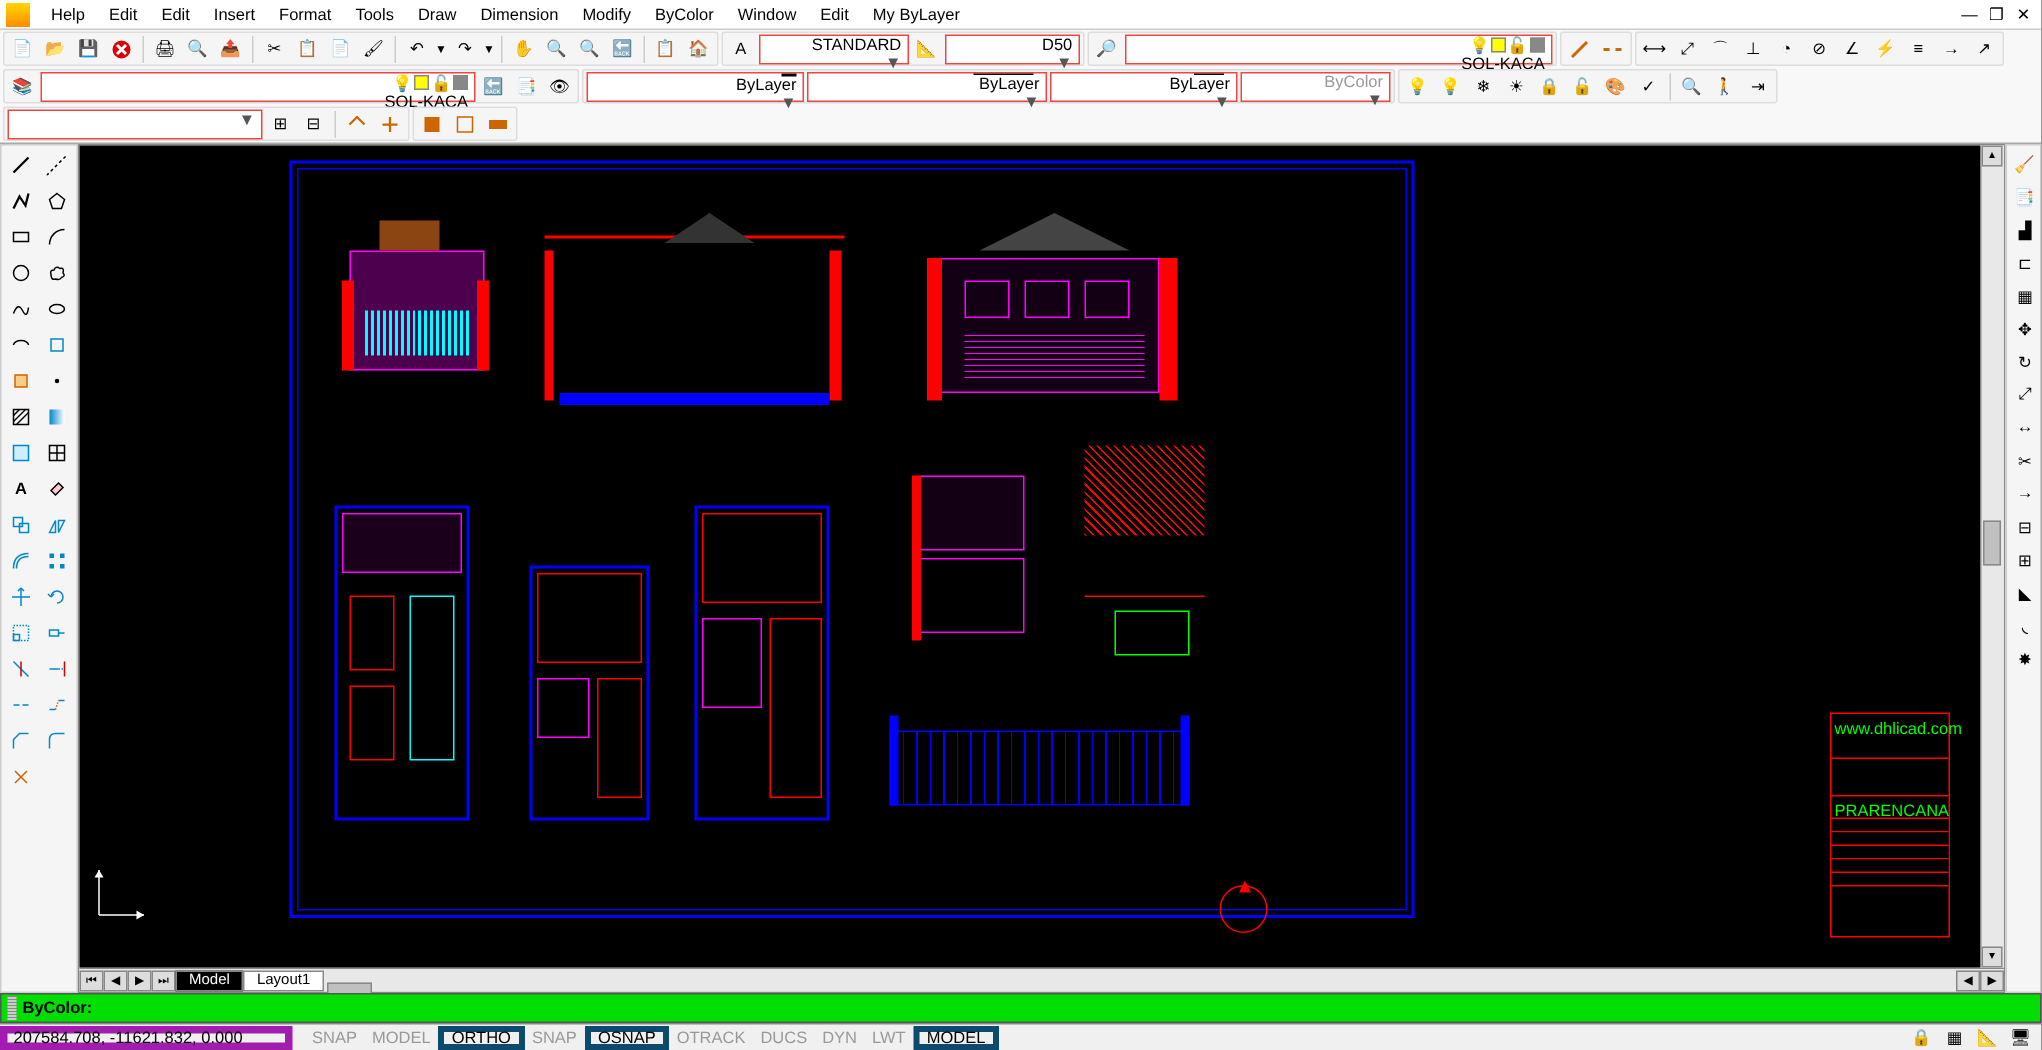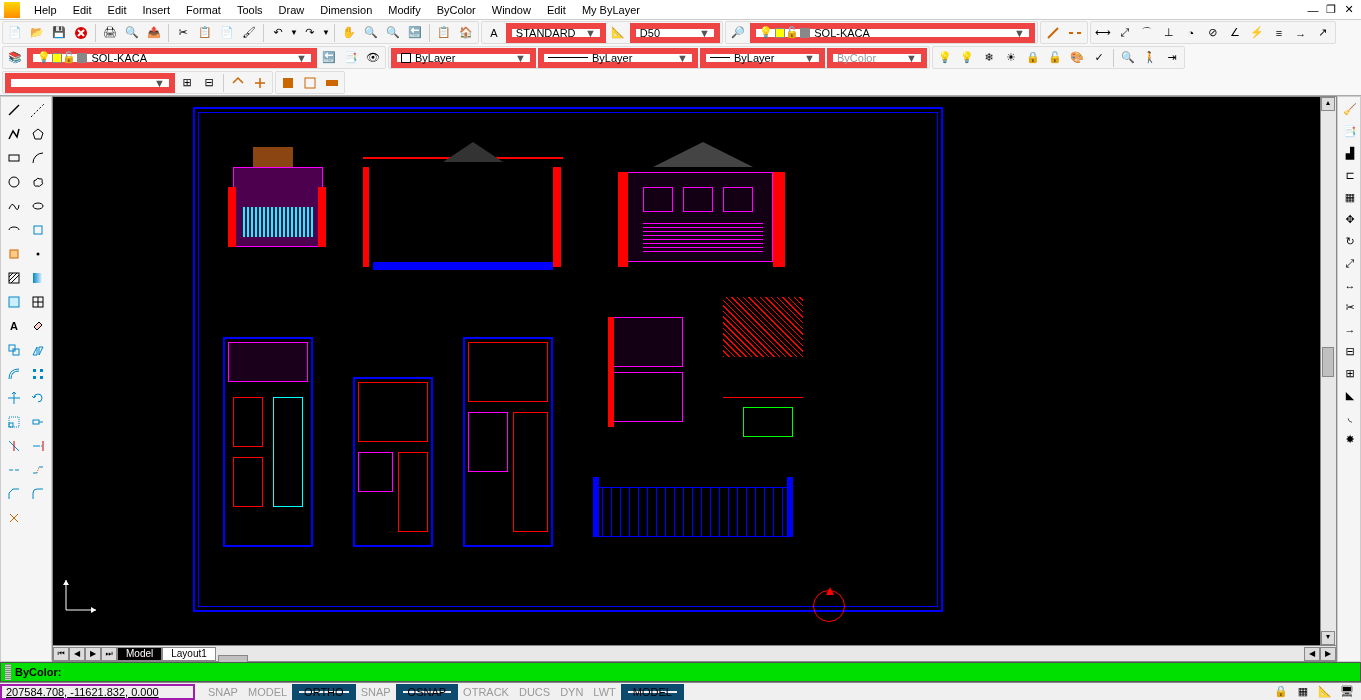--- a/index.html
+++ b/index.html
@@ -11,21 +11,21 @@
 .menubar .item { padding: 2px 8px; cursor: pointer; }
 .menubar .wincontrols { margin-left: auto; display: flex; gap: 2px; padding-right: 4px; }
 .menubar .wincontrols span { width: 16px; height: 14px; display: flex; align-items: center; justify-content: center; cursor: pointer; }
 
 
 .toolbars { background: #f8f8f8; border-bottom: 1px solid #aaa; }
 .toolbar-row { display: flex; align-items: center; height: 25px; padding: 0 2px; gap: 2px; }
 .toolbar-group { display: flex; align-items: center; height: 23px; border: 1px solid #ddd; border-radius: 2px; padding: 0 2px; gap: 2px; background: #f5f5f5; }
 .tbtn { width: 20px; height: 20px; display: flex; align-items: center; justify-content: center; cursor: pointer; border: 1px solid transparent; }
 .sep { width: 1px; height: 18px; background: #ccc; margin: 0 2px; }
-.combo { height: 20px; border: 6px solid #ef4444; background: #fff; display: flex; align-items: center; padding: 0 4px; font-size: 11px; }
+.combo { height: 20px; border: 1px solid #ef4444; background: #fff; display: flex; align-items: flex-end; padding: 0 4px; font-size: 11px; flex-direction: column; }
 .combo .arrow { margin-left: auto; color: #555; }
 .layer-swatch { display: inline-flex; align-items: center; gap: 1px; }
 .sw { width: 10px; height: 10px; border: 1px solid #888; }
 
 
 .main { flex: 1; display: flex; position: relative; background: #f0f0f0; overflow: hidden; }
 .left-toolbar, .right-toolbar { background: #f5f5f5; display: flex; flex-direction: column; gap: 2px; padding: 2px; border: 1px solid #ccc; }
 .left-toolbar { width: 52px; flex-direction: row; flex-wrap: wrap; align-content: flex-start; }
 .left-toolbar .tbtn { width: 22px; height: 22px; }
 .right-toolbar { width: 24px; }
@@ -45,23 +45,23 @@
 .scroll-track { flex: 1; background: #e0e0e0; margin: 0 2px; position: relative; }
 .scroll-thumb { position: absolute; background: #c0c0c0; border: 1px solid #888; }
 .vscroll { width: 16px; background: #e8e8e8; border-left: 1px solid #888; position: relative; }
 
 
 .cmdline { height: 20px; background: #00e000; display: flex; align-items: center; padding: 0 4px; font-family: 'Courier New', monospace; font-size: 14px; font-weight: bold; border: 1px solid #555; }
 .cmdline .handle { width: 6px; height: 16px; background: repeating-linear-gradient(#888, #888 1px, #ccc 1px, #ccc 2px); margin-right: 4px; }
 
 
 .statusbar { height: 18px; background: #f0f0f0; border-top: 1px solid #888; display: flex; align-items: center; font-size: 11px; }
-.statusbar .coords { width: 195px; border: 2px solid #a21caf; padding: 0 4px; height: 16px; display: flex; align-items: center; text-decoration: underline; }
+.statusbar .coords { width: 195px; border: 5px solid #a21caf; padding: 0 4px; height: 16px; display: flex; align-items: center; }
 .statusbar .toggle { padding: 0 5px; height: 16px; display: flex; align-items: center; cursor: pointer; color: #999; }
-.statusbar .toggle.on { border: 7px solid #0c4a6e; color: #000; }
+.statusbar .toggle.on { border: 4px solid #0c4a6e; color: #000; }
 .statusbar .icons { margin-left: auto; display: flex; gap: 2px; padding-right: 4px; }
 
 
 .compass { position: absolute; width: 30px; height: 30px; }
 .compass::before { content: ''; position: absolute; width: 30px; height: 30px; border: 1px solid #ff0000; border-radius: 50%; }
 .compass::after { content: ''; position: absolute; left: 13px; top: -3px; width: 0; height: 0; border-left: 4px solid transparent; border-right: 4px solid transparent; border-bottom: 8px solid #ff0000; }
 
 svg.ico { width: 14px; height: 14px; }
 </style>
 </head>
@@ -534,20 +534,30 @@
           <div style="position:absolute;left:0;top:20px;width:80px;height:0;border-top:1px solid #ff0000"></div>
           <div style="position:absolute;left:20px;top:30px;width:50px;height:30px;border:1px solid #00ff00"></div>
         </div>
 
         <div class="elev" style="left:540px; top:380px; width:200px; height:70px;">
           <div style="position:absolute;left:0;top:10px;width:200px;height:50px;border:1px solid #0000ff;background:repeating-linear-gradient(90deg,transparent,transparent 8px,#0000ff 8px,#0000ff 9px)"></div>
           <div style="position:absolute;left:0;top:0;width:6px;height:60px;background:#0000ff"></div>
           <div style="position:absolute;left:194px;top:0;width:6px;height:60px;background:#0000ff"></div>
         </div>
 
+        <div class="title-block" style="right:20px;bottom:20px">
+          <div style="height:30px">www.dhlicad.com</div>
+          <div style="height:25px"></div>
+          <div style="height:15px">PRARENCANA</div>
+          <div style="height:8px;background:#000;border-bottom:1px solid #f00"></div>
+          <div style="height:8px;background:#000;border-bottom:1px solid #f00"></div>
+          <div style="height:8px;background:#000;border-bottom:1px solid #f00"></div>
+          <div style="height:8px;background:#000;border-bottom:1px solid #f00"></div>
+          <div style="height:8px;background:#000"></div>
+        </div>
 
         <div class="compass" style="left:760px;bottom:25px"></div>
 
         <svg style="position:absolute;left:8px;bottom:30px;width:40px;height:40px">
           <line x1="5" y1="35" x2="35" y2="35" stroke="#fff" stroke-width="1"></line>
           <line x1="5" y1="35" x2="5" y2="5" stroke="#fff" stroke-width="1"></line>
           <polygon points="35,35 30,32 30,38" fill="#fff"></polygon>
           <polygon points="5,5 2,10 8,10" fill="#fff"></polygon>
         </svg>
       </div>

